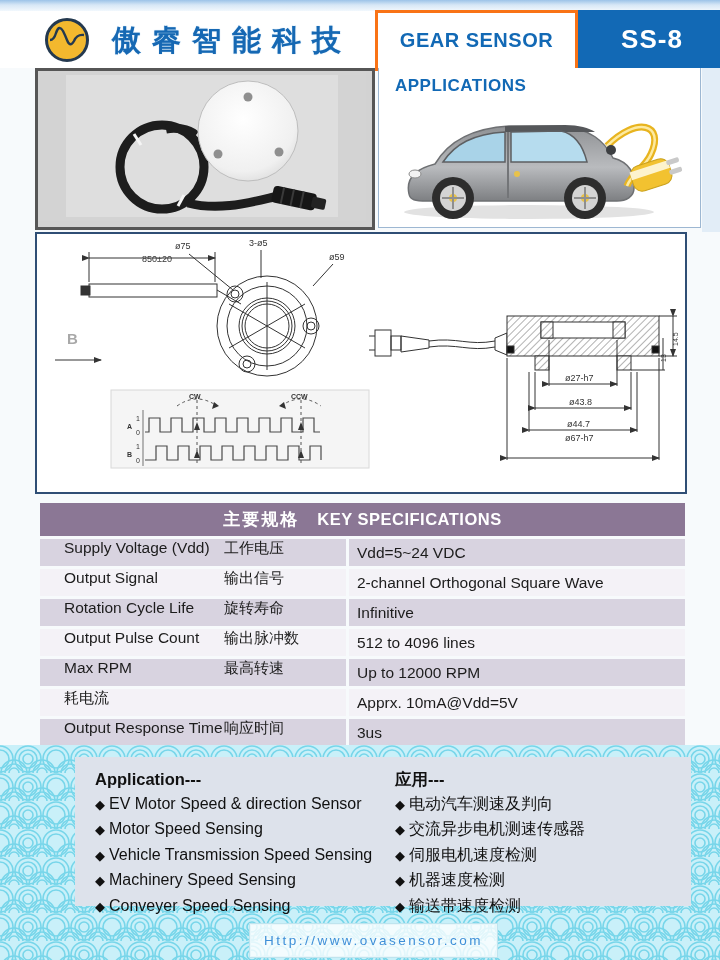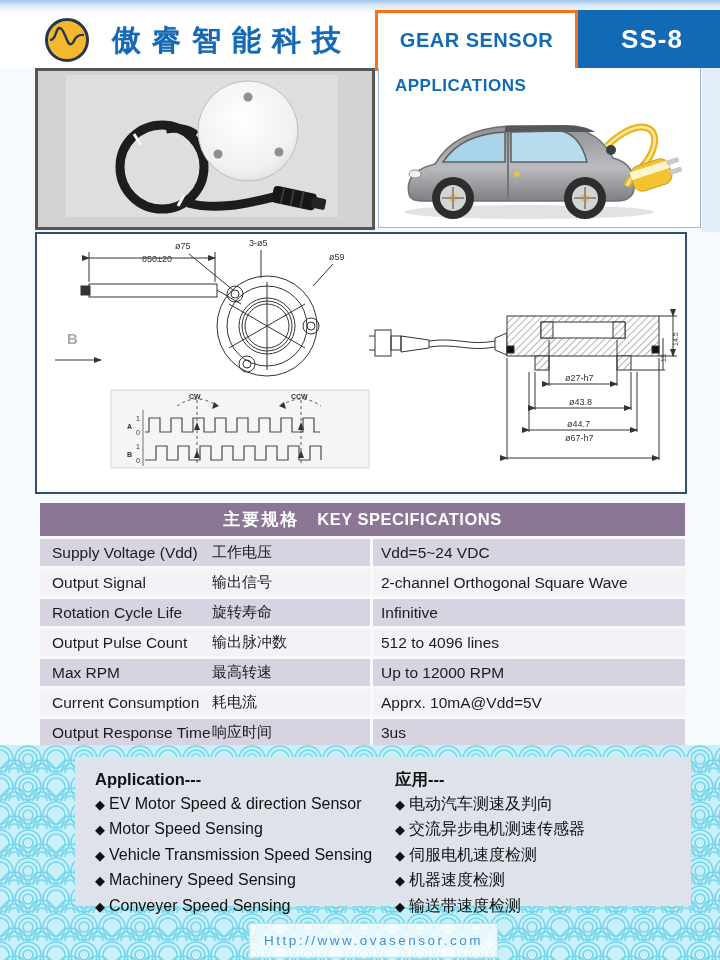--- a/index.html
+++ b/index.html
@@ -38,21 +38,21 @@
   .dlabel.b-view{font-size:15px;color:#a8a8a8;font-weight:bold;}
   .dlabel.tiny{font-size:7px;}
   .dlabel.vert{transform:rotate(-90deg);transform-origin:left top;}
 
   
   .spec{position:absolute;left:40px;top:503px;width:645px;}
   .spec-header{height:33px;background:#8b7795;display:flex;align-items:center;justify-content:center;gap:18px;margin-bottom:3px;}
   .spec-header .zh{color:#fff;font-weight:bold;font-size:17px;letter-spacing:2px;}
   .spec-header .en{color:#fff;font-weight:bold;font-size:16.5px;letter-spacing:.5px;}
   .spec-row{height:27px;display:flex;margin-bottom:3px;}
-  .spec-row .cell-l{width:330px;display:flex;align-items:center;padding-left:12px;box-sizing:border-box;}
+  .spec-row .cell-l{width:306px;display:flex;padding-left:24px;box-sizing:border-box;}
   .spec-row .cell-l .en{width:160px;flex:0 0 160px;font-size:15.5px;color:#1c1c1c;}
   .spec-row .cell-l .zh{font-size:15px;color:#1c1c1c;}
   .spec-row .cell-r{flex:1;margin-left:3px;display:flex;align-items:center;padding-left:8px;font-size:15.5px;color:#1c1c1c;}
   .spec-row.odd .cell-l,.spec-row.odd .cell-r{background:#d8d3e0;}
   .spec-row.even .cell-l,.spec-row.even .cell-r{background:#f4f2f7;}
 
   
   .waveband{position:absolute;left:0;top:745px;width:720px;height:215px;}
 
   
@@ -335,21 +335,20 @@
     </div>
     <div class="spec-row odd">
       <div class="cell-l">
           <span class="en">Max RPM</span>
           <span class="zh">最高转速</span>
         </div>
       <div class="cell-r">Up to 12000 RPM</div>
     </div>
     <div class="spec-row even">
       <div class="cell-l">
-          <span class="en">Current  Consumption</span>
           <span class="zh">耗电流</span>
         </div>
       <div class="cell-r">Apprx. 10mA@Vdd=5V</div>
     </div>
     <div class="spec-row odd">
       <div class="cell-l">
           <span class="en">Output Response Time</span>
           <span class="zh">响应时间</span>
         </div>
       <div class="cell-r">3us</div>

